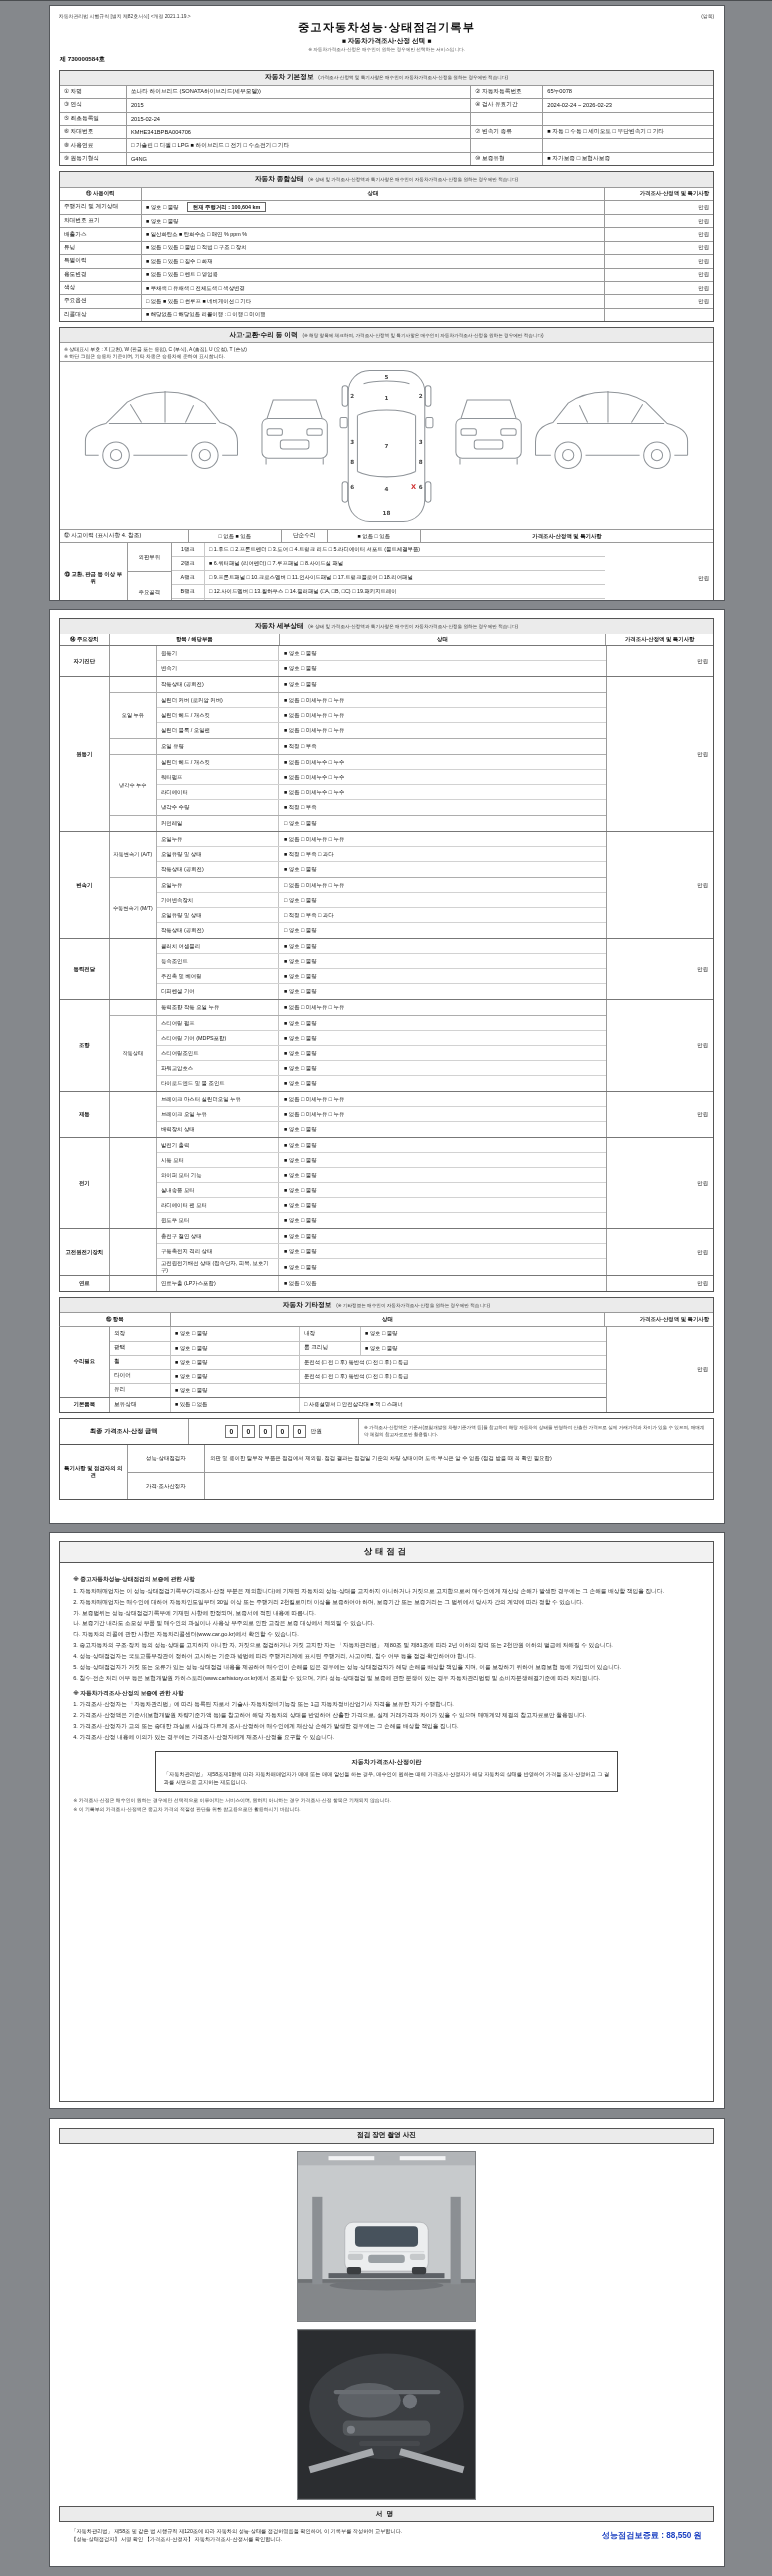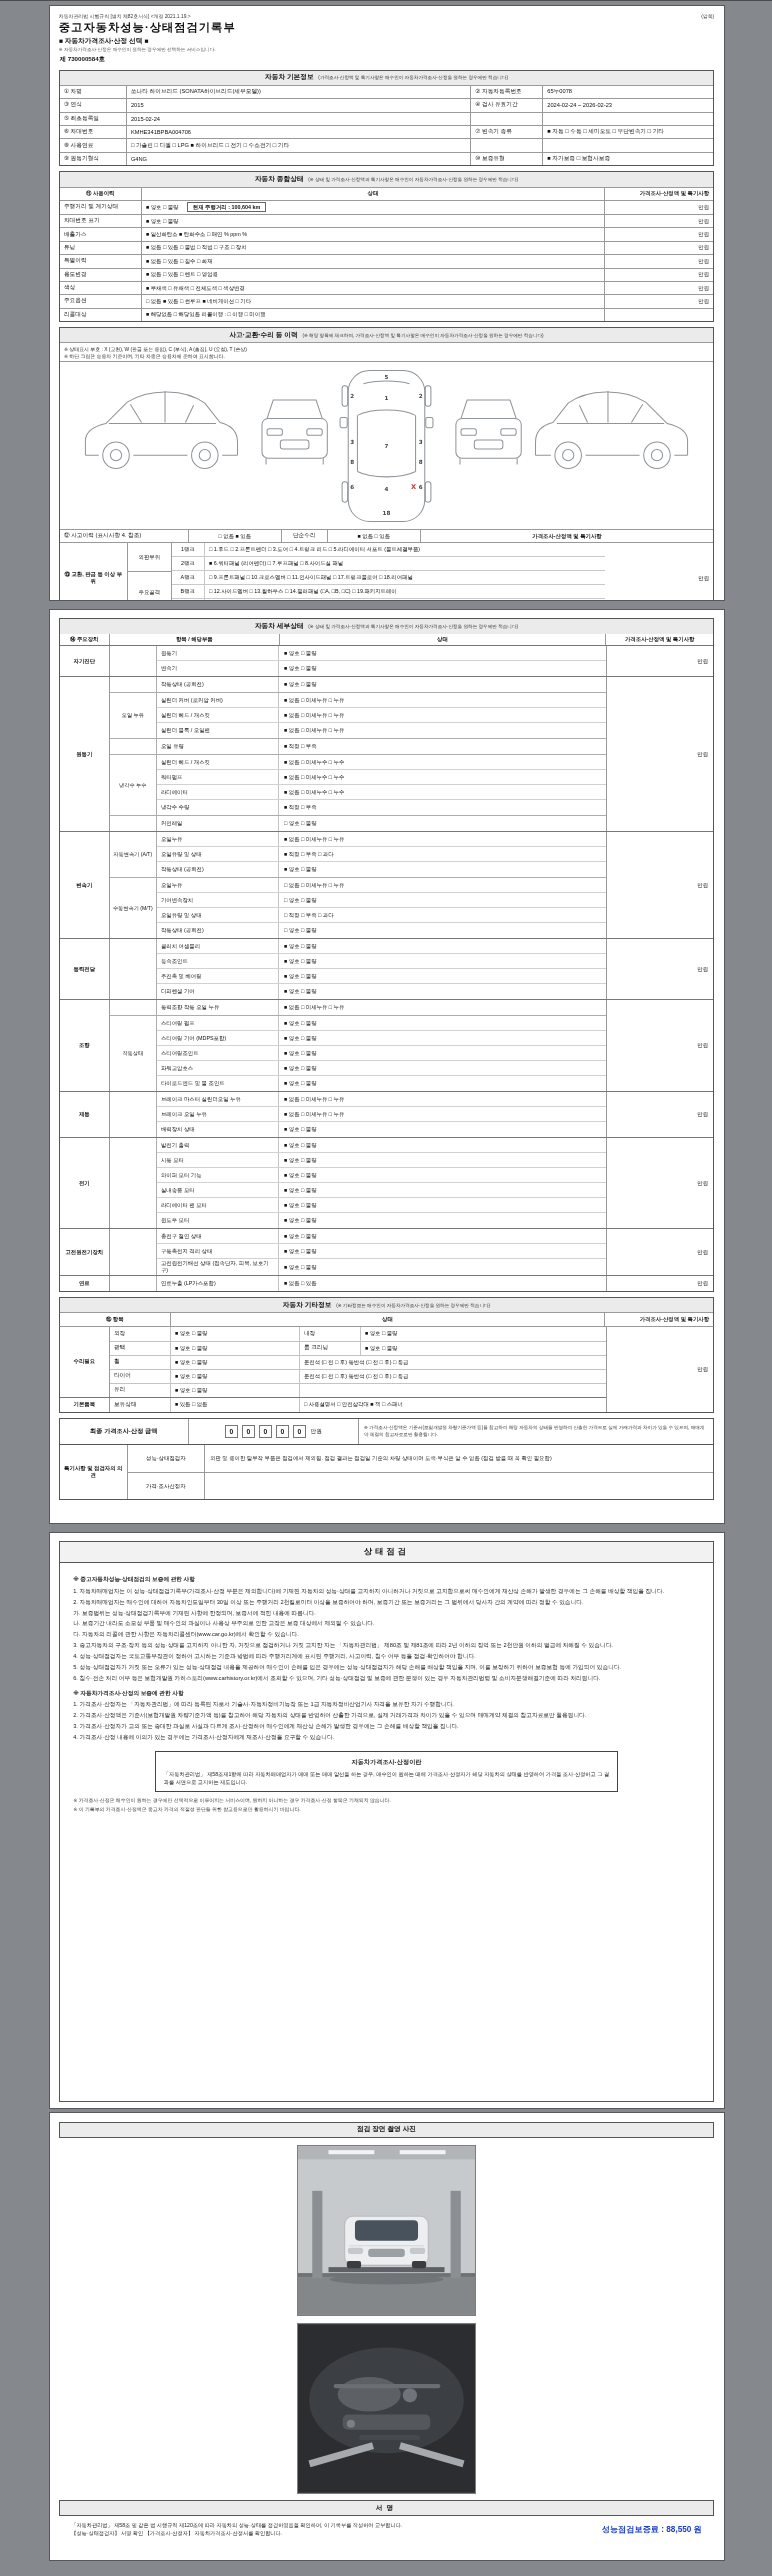--- a/index.html
+++ b/index.html
@@ -4,24 +4,24 @@
 <style>
   *{box-sizing:border-box;}
   html,body{margin:0;padding:0;}
   body{width:773px;height:2576px;background:#85888c;font-family:"Liberation Sans","DejaVu Sans",sans-serif;color:#111;font-size:5.7px;}
   .page{position:relative;width:773px;height:2576px;overflow:hidden;border-top:1px solid #4a4d50;}
   [data-list]{display:contents;}
   .panel{width:676px;margin:0 auto;background:#fff;border:0.5px solid #55585c;padding:7.2px 9.3px;overflow:hidden;}
   .p1{margin-top:4.1px;height:596px;}
   .p2{margin-top:8.2px;height:915px;}
   .p3{margin-top:8.2px;height:577px;}
-  .p4{margin-top:3px;height:449px;}
+  .p4{margin-top:9px;height:449px;}
 
   .topline{display:flex;justify-content:space-between;font-size:4.9px;color:#333;}
-  .title-wrap{margin-top:1px;}
+  .title-wrap{text-align:center;margin-top:1px;}
   h1{margin:0;font-size:11.3px;letter-spacing:1px;}
   .subtitle{font-size:6.7px;font-weight:bold;margin-top:2.1px;}
   .subnote{font-size:4.6px;color:#555;margin-top:1px;}
   .docno{font-size:6.2px;font-weight:bold;margin:3.1px 0 1px 1px;}
 
   .sec-bar{border:0.5px solid #555;border-bottom:none;background:#ebebeb;text-align:center;padding:2.6px 0;margin-top:5.2px;}
   .sec-title{font-weight:bold;font-size:6.7px;}
   .sec-bar .note{font-weight:normal;font-size:4.6px;color:#333;margin-left:3.1px;}
 
   .grid{border:0.5px solid #555;border-top:none;}

